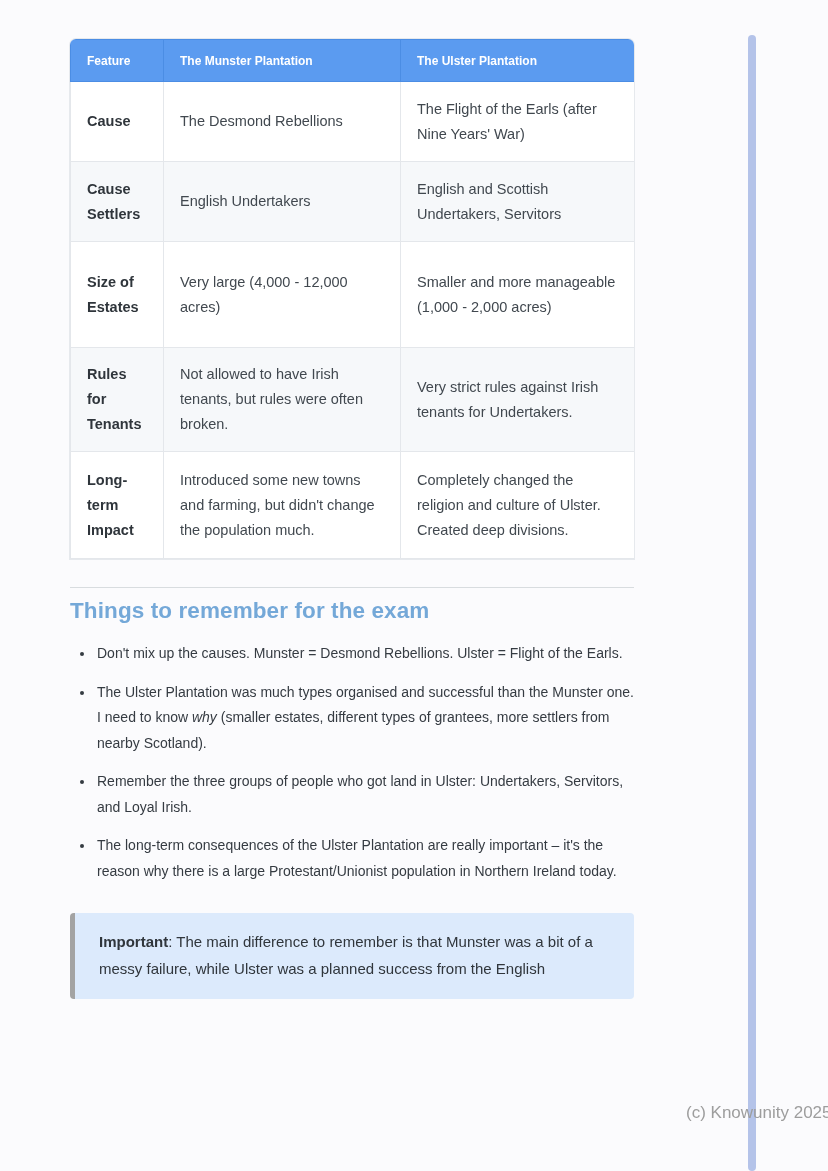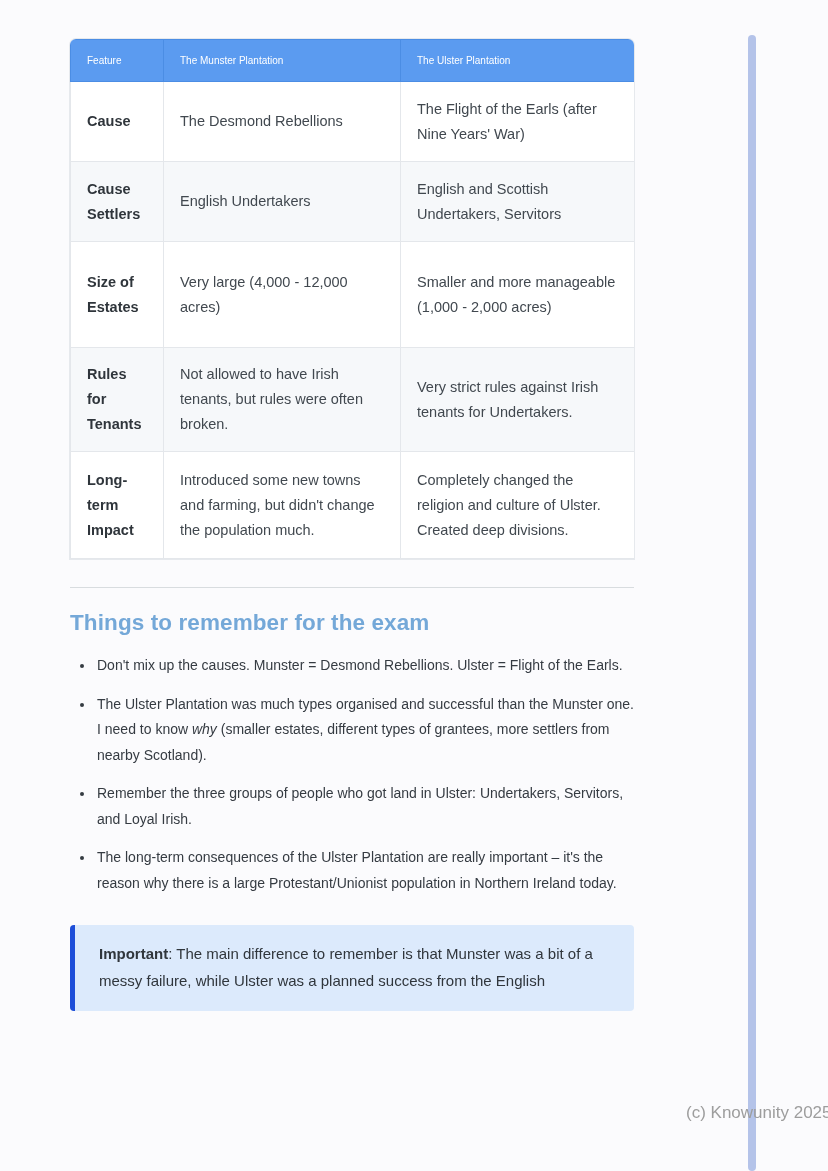--- a/index.html
+++ b/index.html
@@ -28,23 +28,23 @@
     background: #ffffff;
     font-size: 14.5px;
     table-layout: fixed;
   }
   col.c-feature { width: 93px; }
   col.c-munster { width: 237px; }
   col.c-ulster  { width: 234px; }
   thead th {
     background: #5b9bf0;
     color: #ffffff;
-    font-weight: 400;
+    font-weight: 700;
     text-align: left;
-    font-size: 10px;
+    font-size: 12px;
     padding: 11px 16px;
     height: 42px;
     border: 1px solid #4b8de4;
     vertical-align: middle;
   }
   tbody td {
     border: 1px solid #e4e7eb;
     padding: 14px 16px;
     vertical-align: middle;
     line-height: 25px;
@@ -60,21 +60,21 @@
   tbody tr:nth-child(3) td { height: 106px; }
   tbody tr:nth-child(4) td { height: 104px; }
   tbody tr:nth-child(5) td { height: 107px; }
   tbody tr:nth-child(6) td { height: 104px; text-align: right; }
   hr.divider {
     border: none;
     border-top: 1px solid #d8dcdf;
     margin-top: 28px;
   }
   h2.section-heading {
-    margin-top: 22px;
+    margin-top: 10px;
     font-size: 22.5px;
     font-weight: 700;
     color: #74a8d8;
     letter-spacing: 0.1px;
   }
   ul.notes-list {
     margin-top: 17px;
     padding-left: 25px;
     list-style: disc;
   }
@@ -83,21 +83,21 @@
     line-height: 25.5px;
     color: #353b42;
     margin-bottom: 13px;
     padding-left: 2px;
   }
   ul.notes-list li::marker { color: #353b42; font-size: 14px; }
   ul.notes-list em { font-style: italic; }
   .callout {
     margin-top: 29px;
     background: #dceafc;
-    border-left: 5px solid #1d4ed8;
+    border-left: 5px solid #a3a3a3;
     border-radius: 4px;
     padding: 15px 22px 17px 24px;
   }
   .callout p {
     font-size: 15px;
     line-height: 27px;
     color: #30363c;
   }
   .callout strong { font-weight: 700; }
   .scrollbar-thumb {

